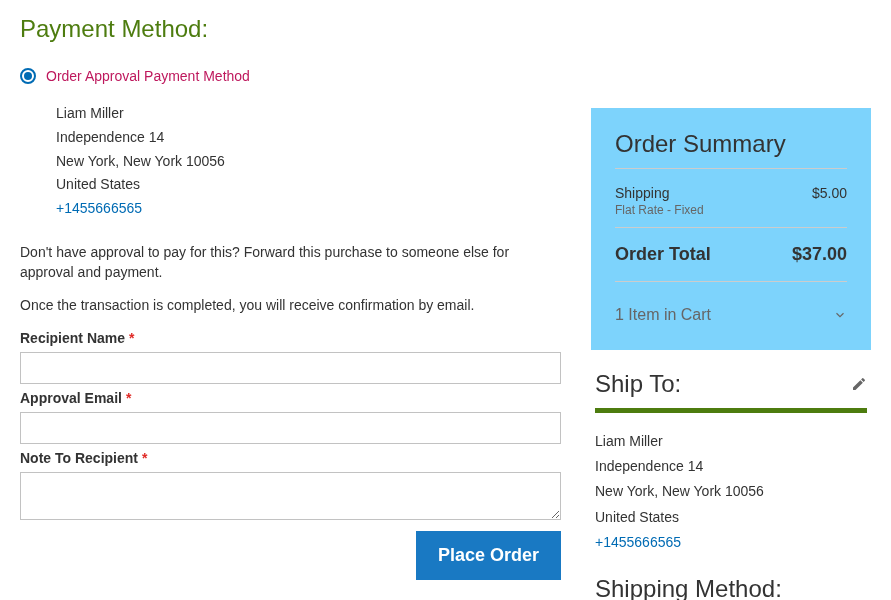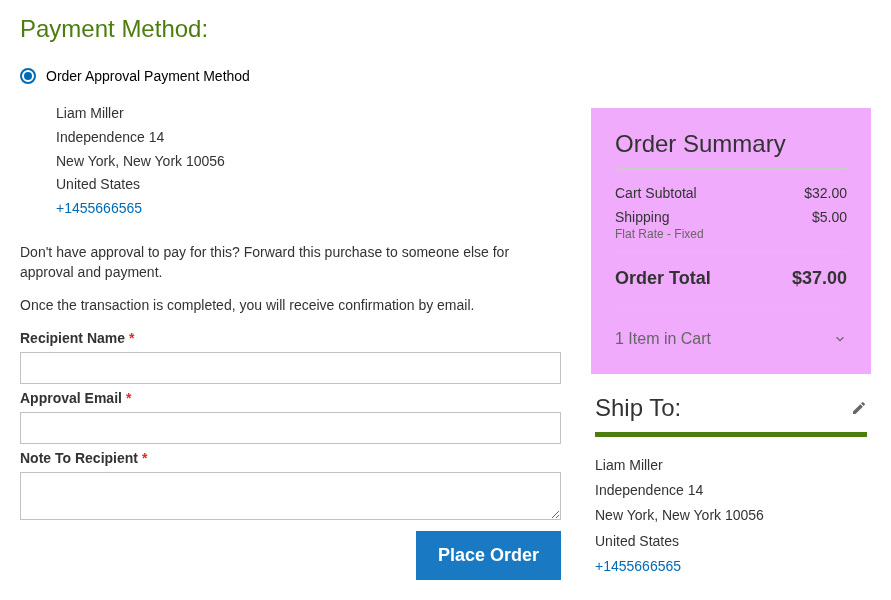--- a/index.html
+++ b/index.html
@@ -48,21 +48,21 @@
       justify-content: center;
     }
     .radio-inner {
       width: 8px;
       height: 8px;
       background: #006bb4;
       border-radius: 50%;
     }
     .radio-label {
       font-size: 14px;
-      color: #000000;
+      color: #be185d;
     }
     .billing-address {
       margin-left: 36px;
       margin-bottom: 22px;
       line-height: 1.7;
       font-size: 14px;
       color: #333;
     }
     .billing-address a {
       color: #006bb4;
@@ -113,21 +113,21 @@
     .btn-primary {
       background: #1979c3;
       color: #fff;
       border: none;
       padding: 14px 22px;
       font-size: 18px;
       font-weight: 600;
       cursor: pointer;
     }
     .summary-box {
-      background: #f0abfc;
+      background: #7dd3fc;
       padding: 22px 24px;
       margin-top: 40px;
     }
     .summary-title {
       font-size: 24px;
       font-weight: 300;
       color: #333;
       border-bottom: 1px solid #ccc;
       padding-bottom: 10px;
       margin-bottom: 12px;
@@ -250,24 +250,20 @@
     <div class="actions">
       <button class="btn-primary">Place Order</button>
     </div>
 
   </div>
 
   <div class="side-col">
     <div class="summary-box">
       <div class="summary-title">Order Summary</div>
 
-      <div class="summary-row">
-        <span>Cart Subtotal</span>
-        <span>$32.00</span>
-      </div>
 
       <div class="summary-row">
         <span>Shipping</span>
         <span>$5.00</span>
       </div>
       <div class="summary-sub">Flat Rate - Fixed</div>
 
       <div class="summary-divider"></div>
 
       <div class="summary-total">

